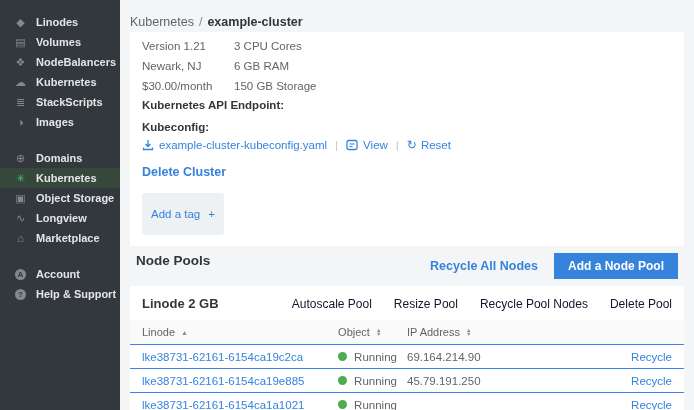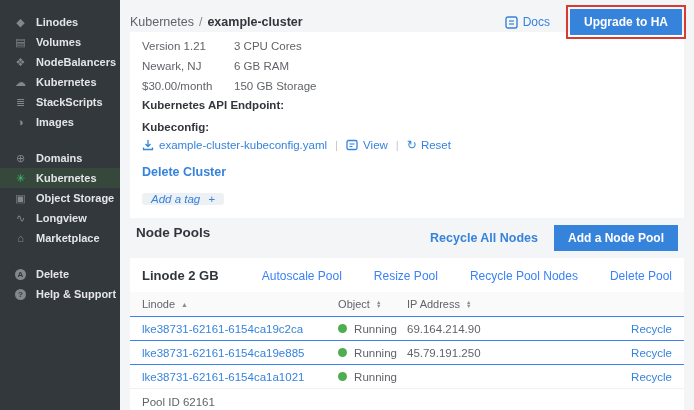--- a/index.html
+++ b/index.html
@@ -35,32 +35,32 @@
   .summary-grid { display:grid; grid-template-columns:92px auto; row-gap:8px; font-size:11.5px; color:#606469; margin-bottom:7px; }
   .ep-label, .kc-label { font-size:11.5px; font-weight:bold; color:#32363c; margin-top:6px; }
   .ep-url { font-size:11px; color:#606469; margin-top:3px; }
   .kc-label { margin-top:10px; }
   .kc-row { display:flex; align-items:center; margin-top:5px; font-size:11.5px; }
   .kc-row a { color:#3683dc; display:flex; align-items:center; cursor:pointer; text-decoration:none; }
   .kc-row a svg { margin-right:5px; }
   .kc-row .reset-glyph { margin-right:4px; font-size:12px; }
   .pipe { color:#c5c8cb; margin:0 8px; }
   .delete { color:#3683dc; font-size:12.5px; font-weight:bold; margin-top:13px; cursor:pointer; }
-  .chip { display:inline-flex; align-items:flex-start; background:#eef1f4; border-radius:3px; margin-top:14px; padding:0 9px; font-size:11.5px; color:#3683dc; cursor:pointer;font-style:italic; }
+  .chip { display:inline-flex; align-items:flex-start; background:#eef1f4; border-radius:3px; margin-top:14px; padding:15px 9px; font-size:11.5px; color:#3683dc; cursor:pointer; }
   .chip .plus { margin-left:8px; color:#3683dc; }
 
   .pools-bar { display:flex; align-items:flex-start; justify-content:space-between; margin:7px 16px; }
   .pools-bar h2 { font-size:13.5px; color:#32363c; }
   .pools-right { display:flex; align-items:center; }
   .pools-right a { color:#3683dc; font-size:12.5px; font-weight:bold; cursor:pointer; margin-right:16px; }
 
   .pool-head { display:flex; align-items:center; justify-content:space-between; padding:10px 12px 9px; }
   .pool-head h3 { font-size:13px; color:#32363c; }
   .pool-actions { display:flex; }
-  .pool-actions a { color:#3b82f6; font-size:12px; cursor:pointer; margin-left:32px; }
+  .pool-actions a { color:#0f172a; font-size:12px; cursor:pointer; margin-left:22px; }
 
   .trow { display:flex; align-items:center; height:24px; padding:0 12px; }
   .thead { background:#fafafb; color:#606469; font-size:11px; }
   .thead .col { display:flex; align-items:center; cursor:pointer; }
   .c-linode { width:37%; }
   .c-status { width:13%; display:flex; align-items:center; }
   .c-ip { width:28%; }
   .c-action { flex:1; text-align:right; }
   .sort-asc { color:#8a8e93; font-size:7px; margin-left:6px; }
   .sort-stack { display:inline-flex; flex-direction:column; margin-left:6px; color:#8a8e93; }
@@ -120,48 +120,35 @@
     <div class="side-item">
         <span class="glyph">⌂</span>
         <span class="lbl">Marketplace</span>
       </div>
   </nav>
   <nav class="side-group">
     <div class="side-item">
         <span class="glyph circle">
           <i>A</i>
         </span>
-        <span class="lbl">Delete</span>
+        <span class="lbl">Account</span>
       </div>
     <div class="side-item">
         <span class="glyph circle">
           <i>?</i>
         </span>
         <span class="lbl">Help &amp; Support</span>
       </div>
   </nav>
 </aside>
 
 <main class="main">
   <div class="topbar">
     <div class="breadcrumb">
       <span class="bc-section">Kubernetes</span><span class="bc-sep">/</span><span class="bc-current">example-cluster</span>
-    </div>
-    <div class="top-actions">
-      <a class="docs">
-        <svg width="13" height="13" viewBox="0 0 13 13">
-            <rect x="1" y="1" width="11" height="11" rx="2" fill="none" stroke="#3683dc" stroke-width="1.4"></rect>
-            <line x1="4" y1="5" x2="9" y2="5" stroke="#3683dc" stroke-width="1.2"></line>
-            <line x1="4" y1="8" x2="9" y2="8" stroke="#3683dc" stroke-width="1.2"></line>
-          </svg>
-        <span>Docs</span>
-      </a>
-      <div class="annotate">
-        <button class="btn-primary">Upgrade to HA</button>
-      </div>
     </div>
   </div>
 
   <section class="card card1">
     <div class="summary-grid">
       <span>Version 1.21</span>
         <span>3 CPU Cores</span>
       <span>Newark, NJ</span>
         <span>6 GB RAM</span>
       <span>$30.00/month</span>

